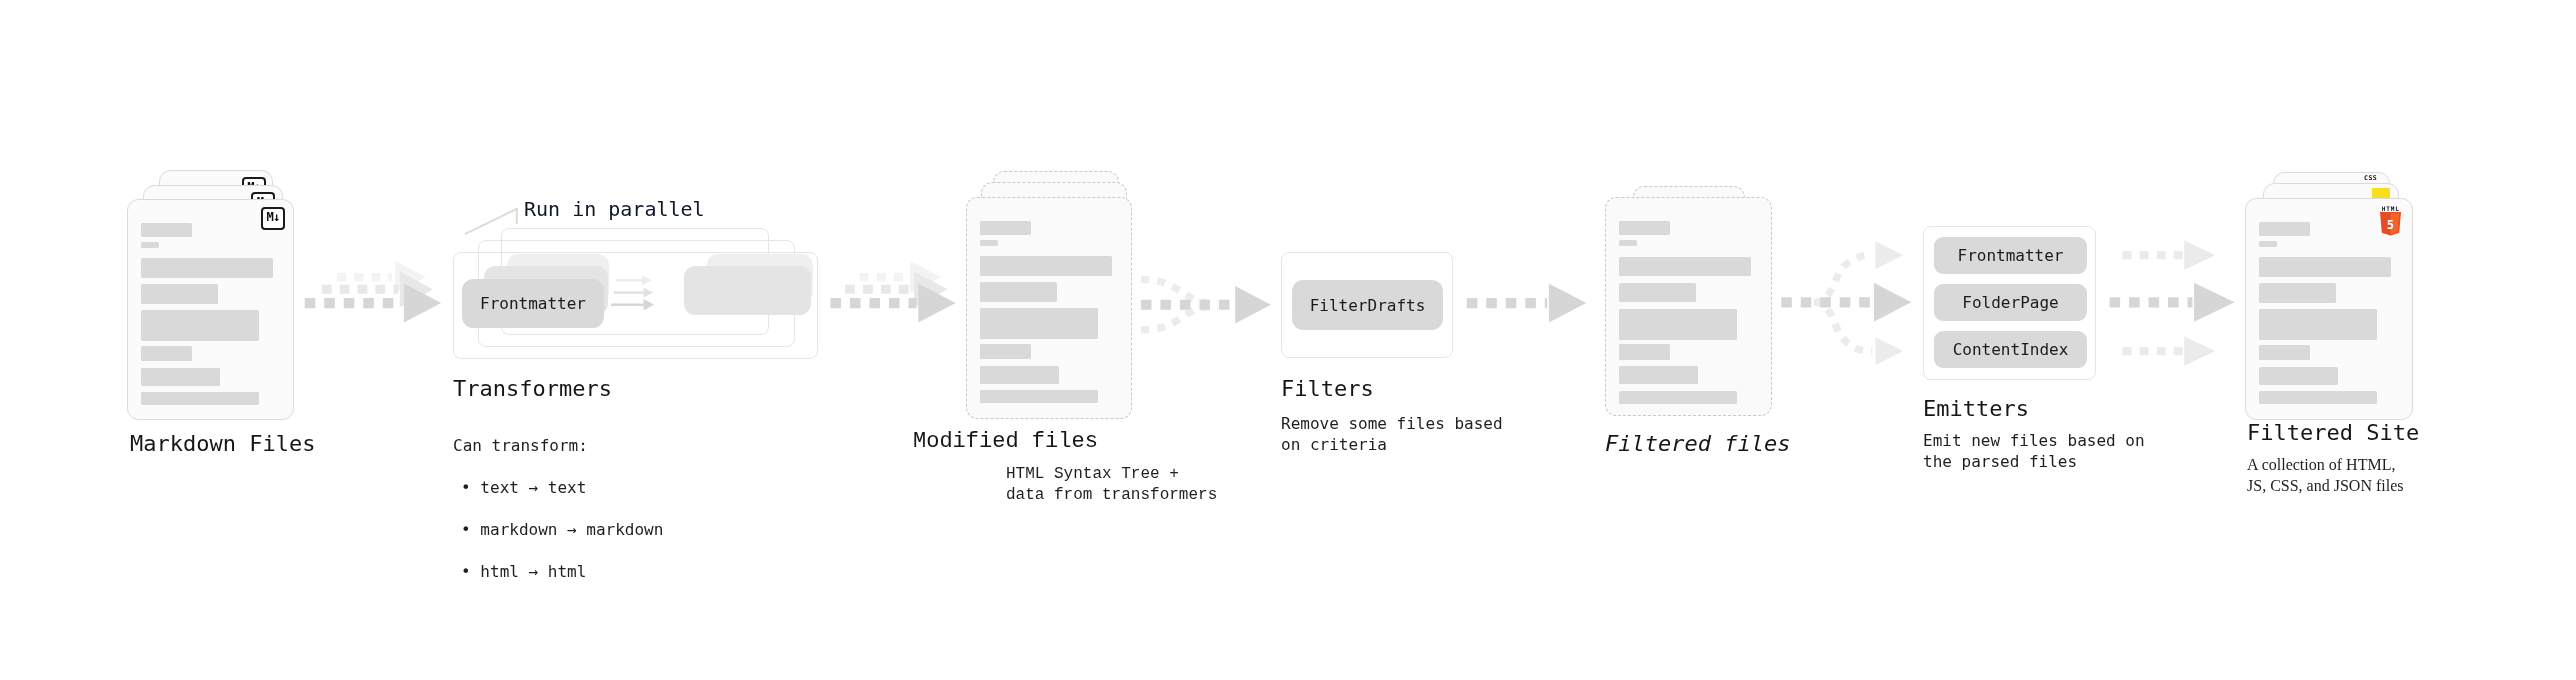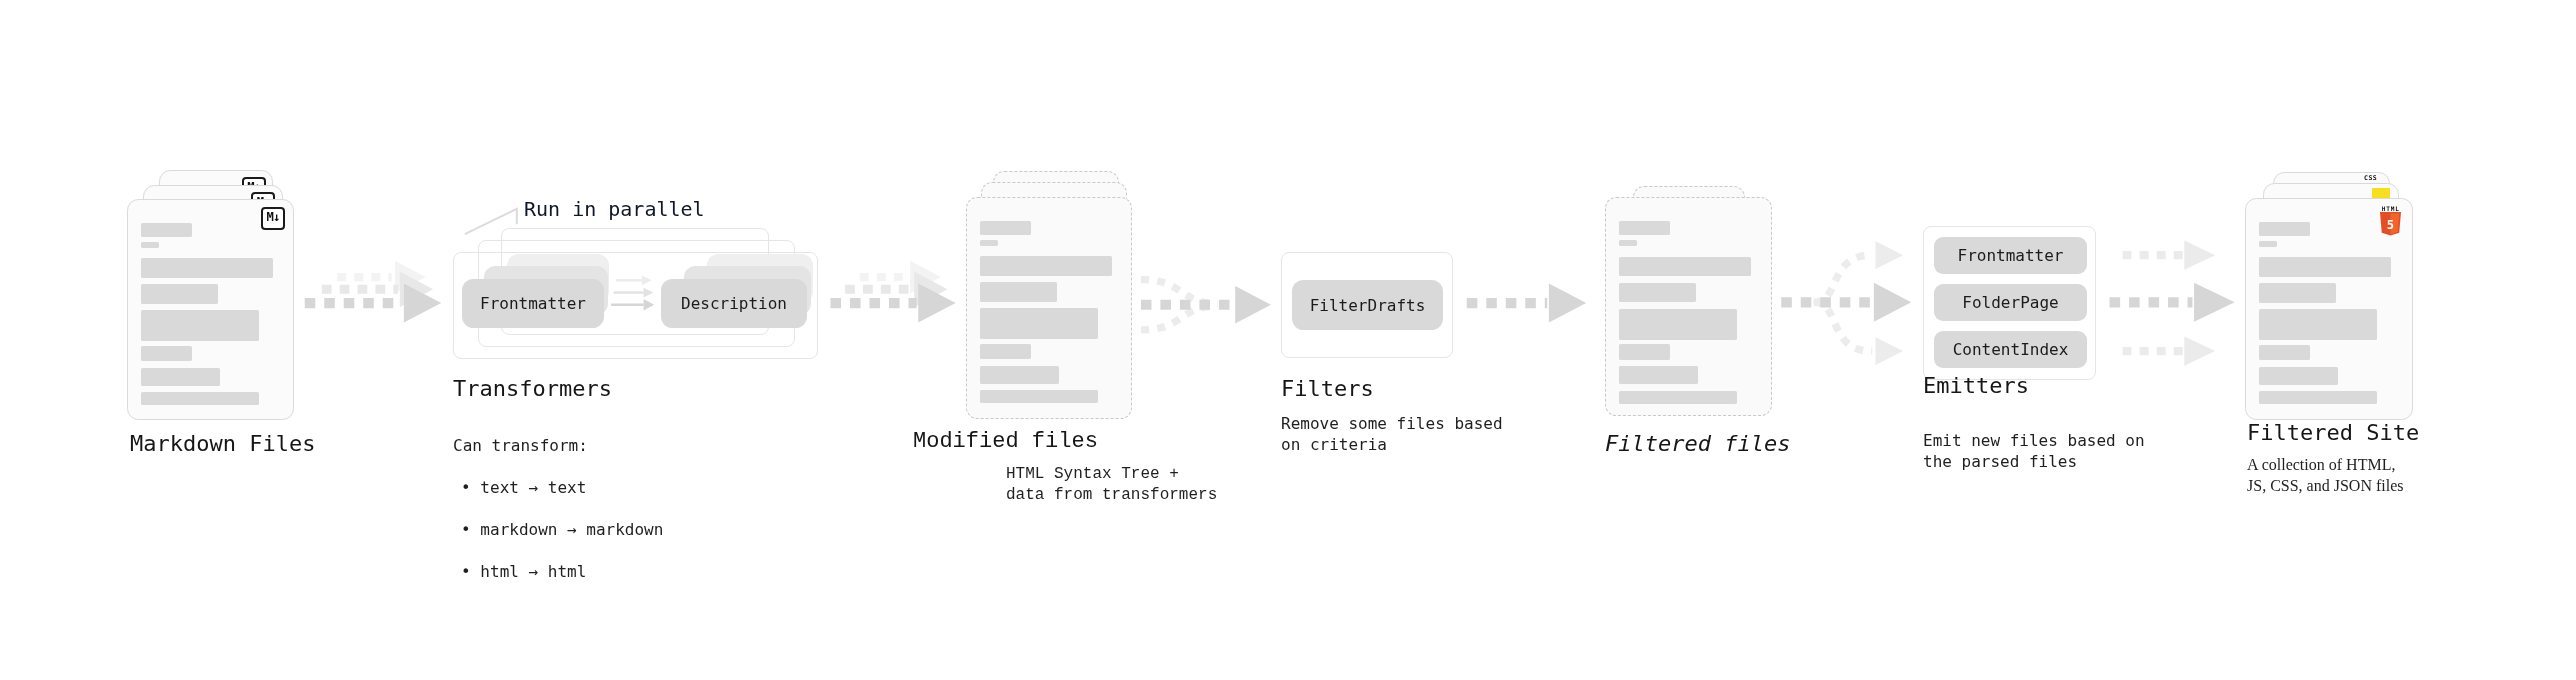--- a/index.html
+++ b/index.html
@@ -135,23 +135,20 @@
   <div class="obox" style="left:453px;top:252px;width:365px;height:107px;"></div>
 
   <div class="pill ghost2" style="left:507px;top:254px;width:102px;height:49px;"></div>
   <div class="pill ghost1" style="left:484px;top:266px;width:124px;height:49px;"></div>
   <div class="pill" style="left:462px;top:279px;width:142px;height:49px;">
     <span>Frontmatter</span>
   </div>
 
   <div class="pill ghost2" style="left:707px;top:254px;width:106px;height:49px;"></div>
   <div class="pill ghost1" style="left:684px;top:266px;width:127px;height:49px;"></div>
-  <div class="pill" style="left:661px;top:279px;width:146px;height:49px;">
-    <span>Description</span>
-  </div>
 
   <div class="h" style="left:453px;top:375px;">Transformers</div>
   <div class="sub" style="left:453px;top:414px;">
     <div>Can transform:</div>
     <div class="bullet">• text → text</div>
     <div class="bullet">• markdown → markdown</div>
     <div class="bullet">• html → html</div>
   </div>
 
   <div class="stack" style="left:966px;top:171px;width:166px;height:248px;">
@@ -202,21 +199,21 @@
   <div class="obox solid" style="left:1923px;top:226px;width:173px;height:154px;"></div>
   <div class="pill" style="left:1934px;top:237px;width:153px;height:37px;border-radius:9px;">
     <span>Frontmatter</span>
   </div>
   <div class="pill" style="left:1934px;top:284px;width:153px;height:37px;border-radius:9px;">
     <span>FolderPage</span>
   </div>
   <div class="pill" style="left:1934px;top:331px;width:153px;height:37px;border-radius:9px;">
     <span>ContentIndex</span>
   </div>
-  <div class="h" style="left:1923px;top:372px;">Emitters</div>
+  <div class="h" style="left:1923px;top:395px;">Emitters</div>
   <div class="sub" style="left:1923px;top:430px;">Emit new files based on
 the parsed files</div>
 
   <div class="stack" style="left:2245px;top:172px;width:132px;height:248px;">
     <div class="card" style="left:28.4px;top:0;width:117px;height:222px;">
       <div class="cssbadge">
         <div class="cssword">CSS</div>
         <div class="cssbar"></div>
       </div>
     </div>

